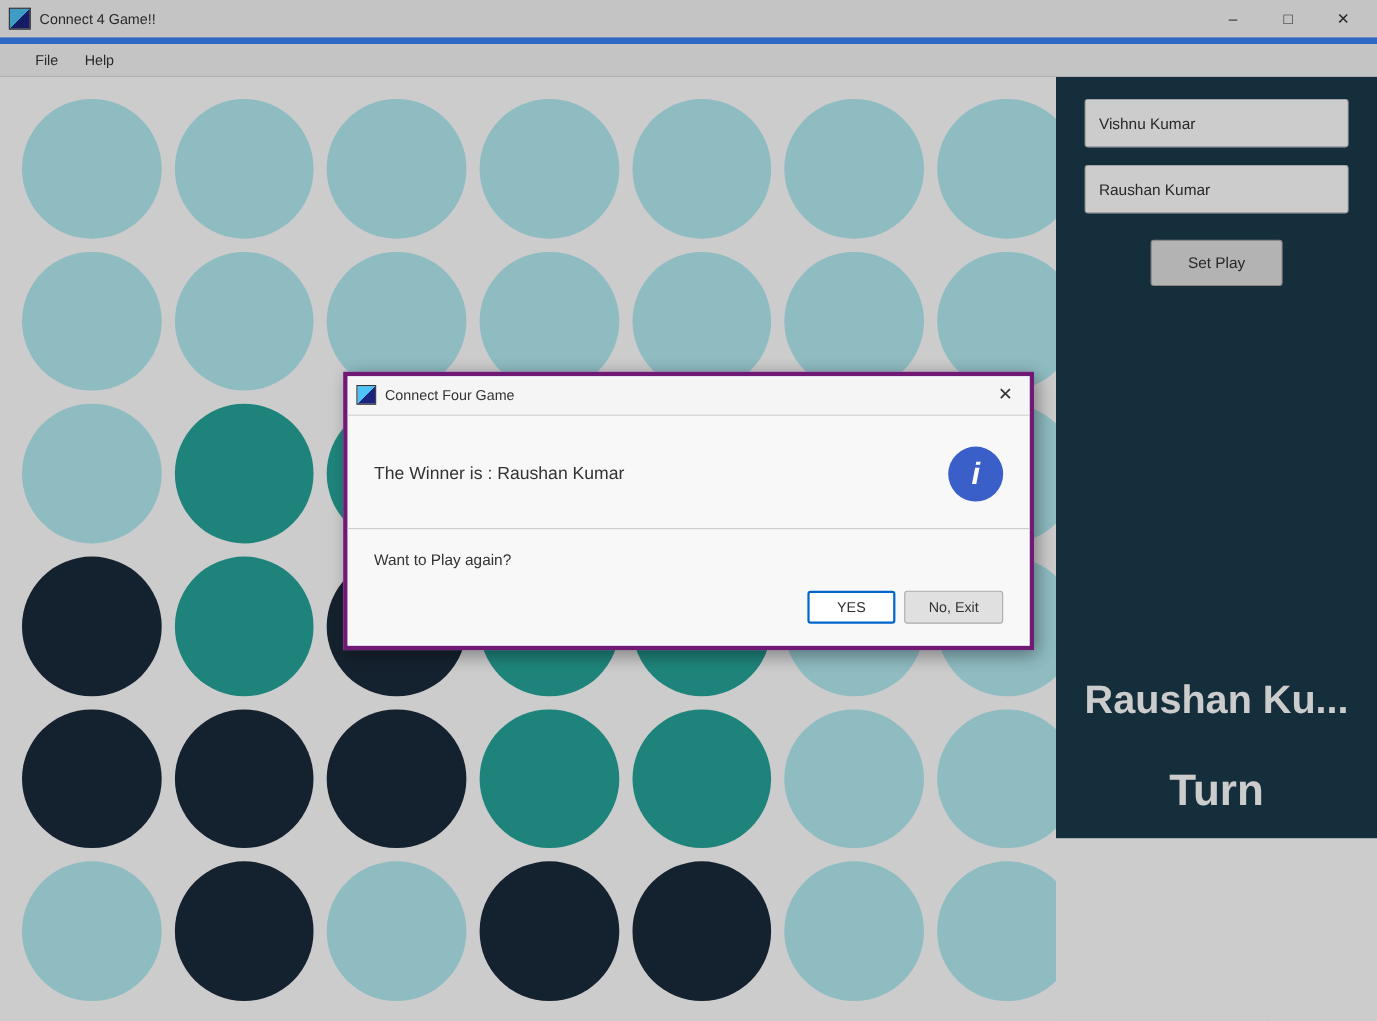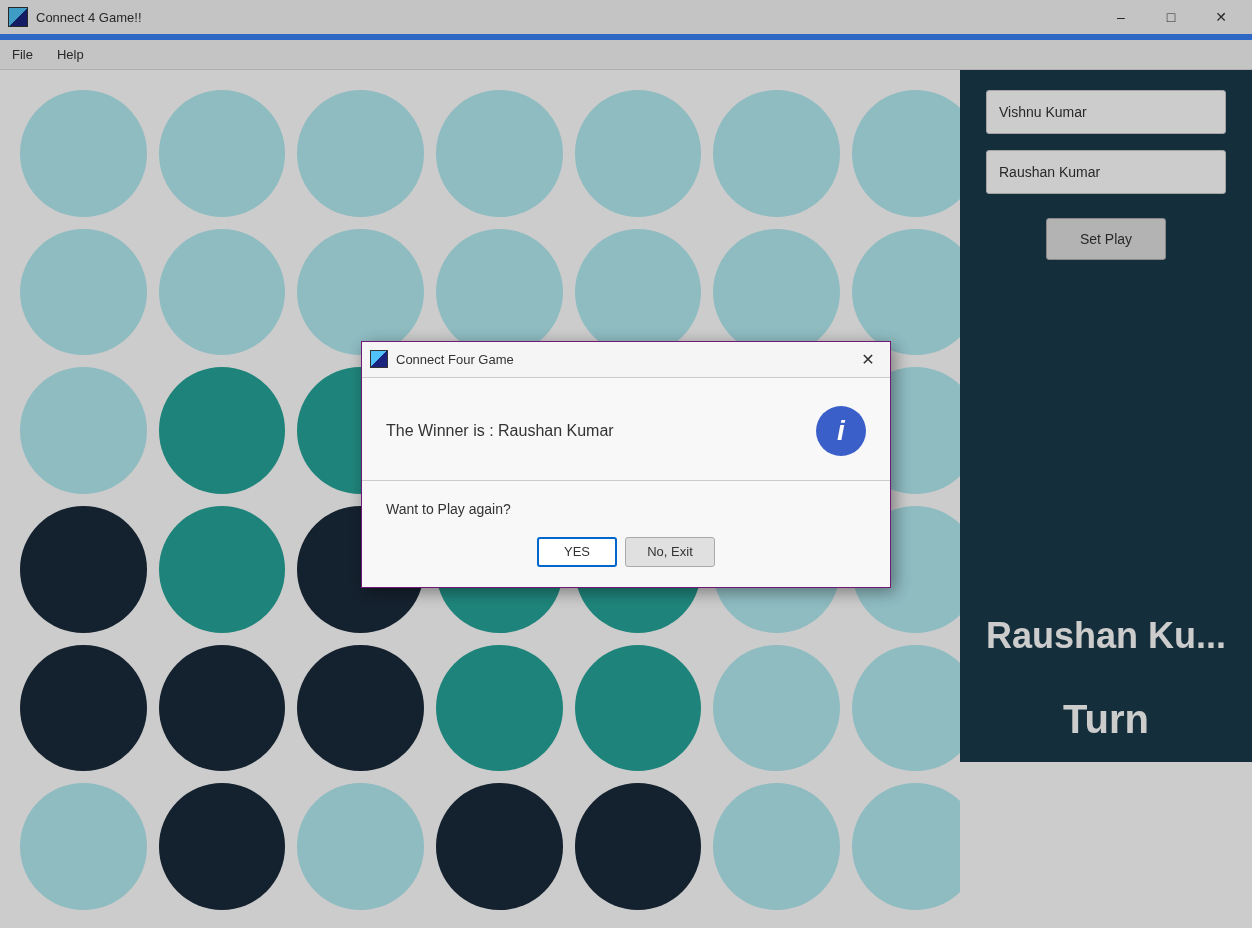--- a/index.html
+++ b/index.html
@@ -41,21 +41,21 @@
       display: flex; align-items: center; justify-content: center;
     }
 
     
     .menu-bar {
       height: 30px;
       background: #f5f5f5;
       border-bottom: 1px solid #ddd;
       display: flex;
       align-items: center;
-      padding: 0 0;
+      padding: 0 20px;
     }
     .menu-item {
       padding: 4px 12px;
       font-size: 13px;
       cursor: pointer;
       color: #333;
     }
 
     
     .main-content {
@@ -148,23 +148,23 @@
       top: 0; left: 0;
       width: 1252px; height: 928px;
       background: rgba(0,0,0,0.2);
       display: flex;
       align-items: center;
       justify-content: center;
       z-index: 100;
     }
 
     .dialog {
-      width: 530px;
+      width: 628px;
       background: #c4b5fd;
-      border: 1px solid #701a75;
+      border: 4px solid #701a75;
       box-shadow: 4px 4px 16px rgba(0,0,0,0.4);
       position: relative;
     }
 
     .dialog-title-bar {
       height: 36px;
       background: #f5f5f5;
       border-bottom: 1px solid #ccc;
       display: flex;
       align-items: center;
@@ -229,21 +229,21 @@
     }
 
     .dialog-prompt {
       font-size: 14px;
       color: #333;
       margin-bottom: 20px;
     }
 
     .dialog-buttons {
       display: flex;
-      justify-content: center;
+      justify-content: flex-end;
       gap: 8px;
     }
 
     .btn-yes {
       width: 80px; height: 30px;
       background: white;
       border: 2px solid #0066cc;
       border-radius: 3px;
       font-size: 13px;
       cursor: pointer;

